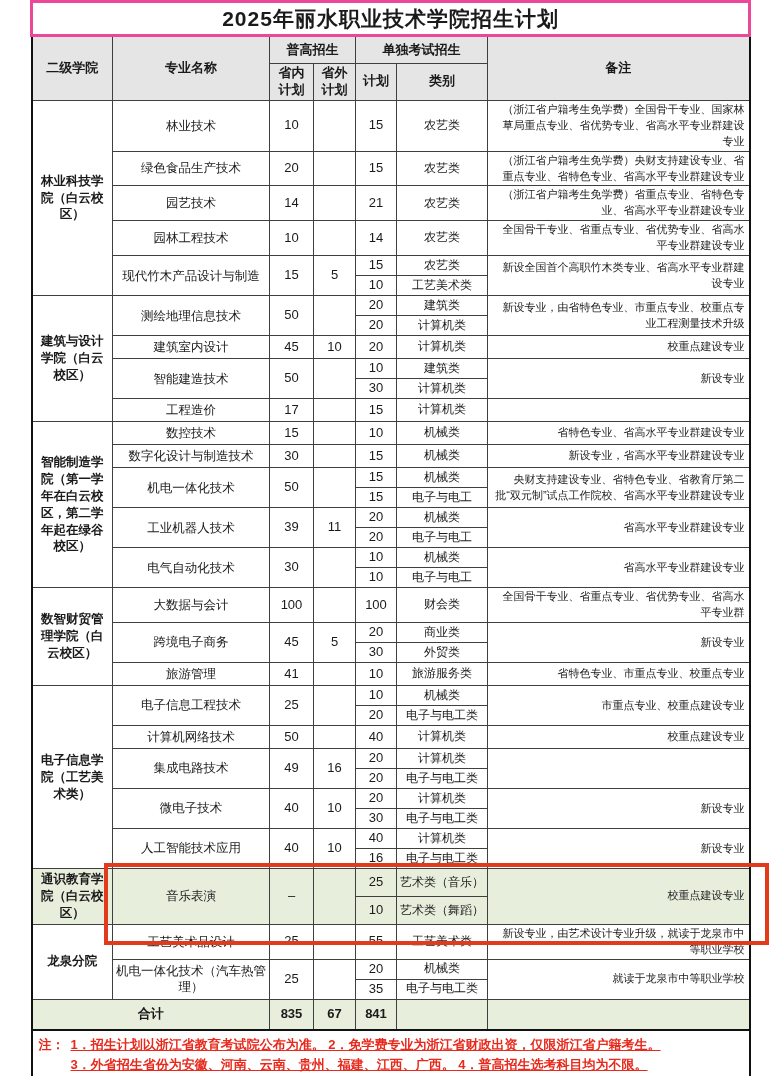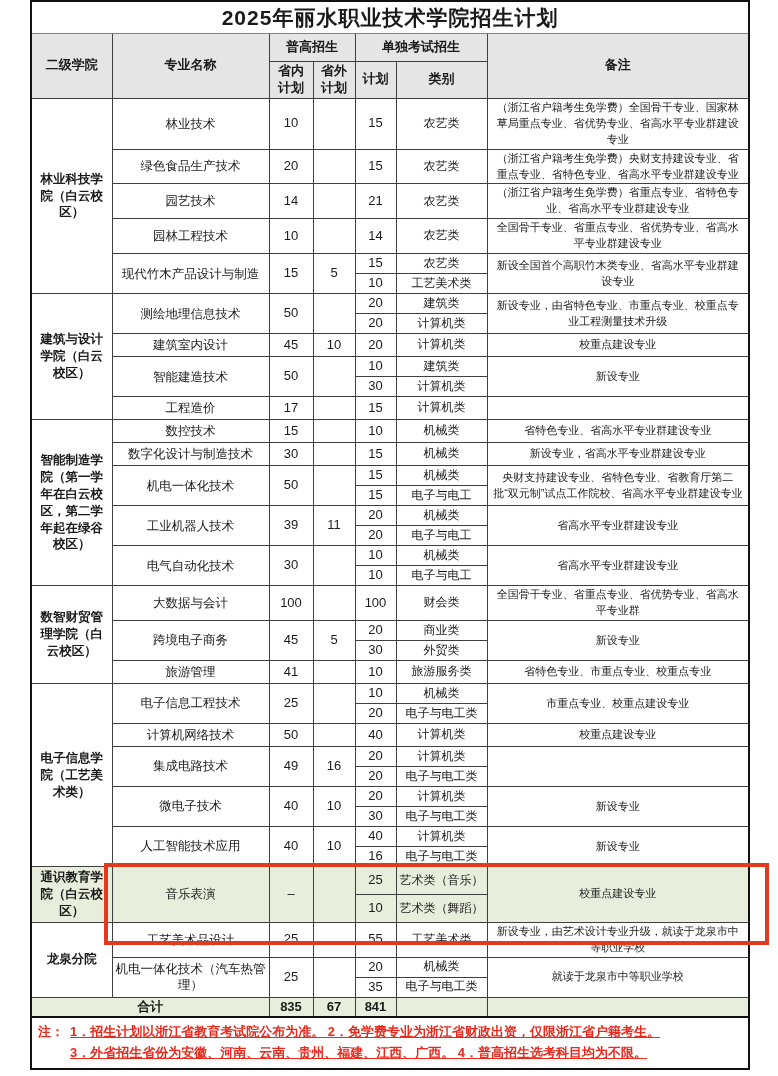--- a/index.html
+++ b/index.html
@@ -20,23 +20,23 @@
     overflow:hidden;word-break:break-all;
   }
   .title-cell{height:29px;font-size:21px;font-weight:bold;letter-spacing:1px;border-bottom:1px solid #3f3f3f;}
   .hdr{font-weight:bold;font-size:13px;background:#e5e5e5;}
   tr.h1{height:28px;} tr.h2{height:32px;}
   tr.r{height:23px;} tr.sr{height:20px;}
   td.college{font-weight:bold;font-size:12.5px;line-height:1.35;padding:2px 8px;}
   td.major{font-size:12.5px;}
   td.num{font-size:13px;}
   td.cat{font-size:12px;margin-left:32px;}
-  td.remark{text-align:center;font-size:11px;line-height:1.45;padding:1px 4px;}
+  td.remark{text-align:right;font-size:11px;line-height:1.45;padding:1px 4px;}
   td.tint{background:#e8eedc;}
-  tr.total-row{height:20px;border-radius:12px;}
+  tr.total-row{height:31px;border-radius:12px;}
   tr.total-row td{font-weight:bold;font-size:13px;background:#e8eedc;}
   tr.notes-row td{border-top:2px solid #111;padding:4px 6px 5px 6px;}
   .notes{
     display:flex;align-items:flex-start;text-align:left;
     color:#e8291c;font-weight:bold;font-size:13px;line-height:1.55;
   }
   .notes .prefix{white-space:nowrap;margin-right:6px;}
   .note-line{white-space:nowrap;text-decoration:underline;}
   .hl-box{
     position:absolute;border:4px solid #e23a1c;pointer-events:none;
@@ -52,21 +52,21 @@
       <col style="width:81px">
         <col style="width:157px">
         <col style="width:44px">
       <col style="width:42px">
         <col style="width:41px">
         <col style="width:91px">
         <col style="width:262px">
     </colgroup>
     <tbody>
       <tr>
-        <td class="title-cell" colspan="7" style="border:1px solid #ec4899">2025年丽水职业技术学院招生计划</td>
+        <td class="title-cell" colspan="7" style="border:3px solid #ec4899">2025年丽水职业技术学院招生计划</td>
       </tr>
       <tr class="h1">
         <td class="hdr" rowspan="2">二级学院</td>
         <td class="hdr" rowspan="2">专业名称</td>
         <td class="hdr" colspan="2">普高招生</td>
         <td class="hdr" colspan="2">单独考试招生</td>
         <td class="hdr" rowspan="2">备注</td>
       </tr>
       <tr class="h2">
         <td class="hdr">省内计划</td>

